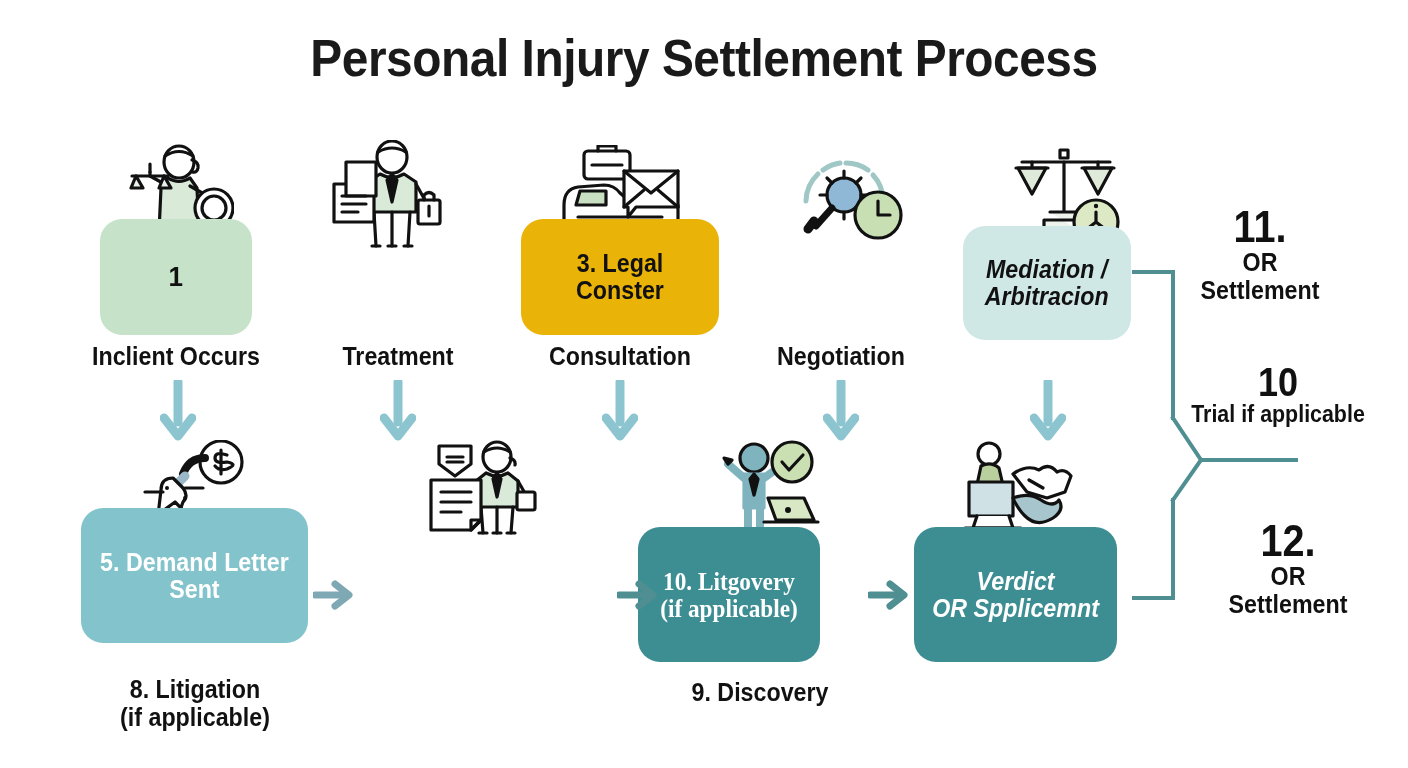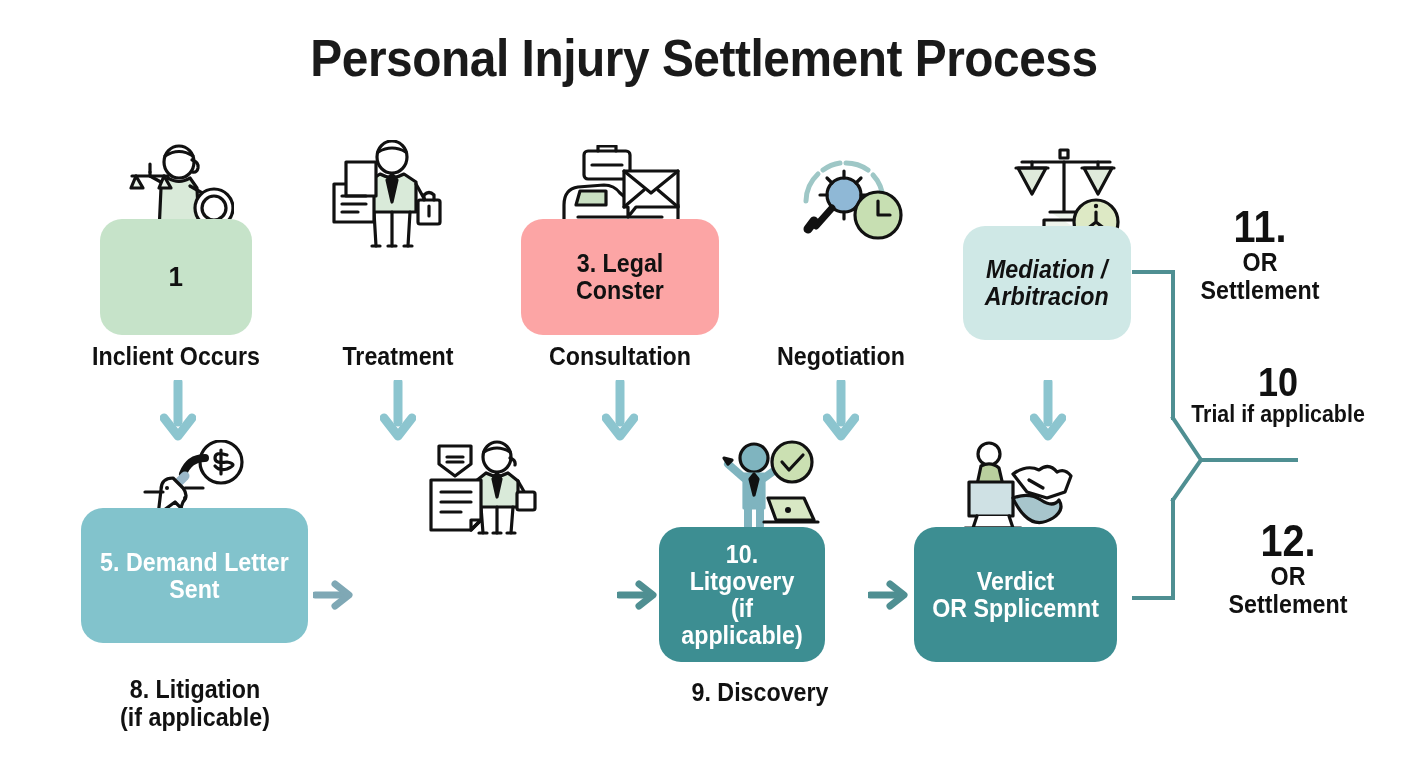--- a/index.html
+++ b/index.html
@@ -208,21 +208,21 @@
       <circle cx="70" cy="90" r="2.2" fill="#111" stroke="none"></circle>
       <circle cx="102" cy="90" r="2.2" fill="#111" stroke="none"></circle>
     </svg>
   </div>
 
   <div class="box top-box b1" style="left:100px;top:219px;width:152px;height:116px;background:#c6e3c9;">
     <span class="boxlabel">1</span>
   </div>
 
 
-  <div class="box top-box b3" style="left:521px;top:219px;width:198px;height:116px;background:#fca5a5;">
+  <div class="box top-box b3" style="left:521px;top:219px;width:198px;height:116px;background:#eab308;">
     <span class="boxlabel">3. Legal Conster</span>
   </div>
 
 
   <div class="box top-box b5" style="left:963px;top:226px;width:168px;height:114px;background:#cfe8e6;font-style:italic;">
     <span style="display:block;">
       <span class="boxlabel">Mediation /</span>
       <span class="boxlabel">Arbitracion</span>
     </span>
   </div>
@@ -345,29 +345,29 @@
   </div>
 
   <div class="box bot-box darktext" style="left:81px;top:508px;width:227px;height:135px;background:#82c3cc;">
     <span style="display:block;">
       <span class="boxlabel">5. Demand Letter</span>
       <span class="boxlabel">Sent</span>
     </span>
   </div>
 
 
-  <div class="box bot-box darktext" style="left:659px;top:527px;width:166px;height:135px;background:#3d8e92;">
+  <div class="box bot-box darktext" style="left:638px;top:527px;width:182px;height:135px;background:#3d8e92;font-family:Liberation Serif, serif;">
     <span style="display:block;">
       <span class="boxlabel">10. Litgovery</span>
       <span class="boxlabel">(if applicable)</span>
     </span>
   </div>
 
   <div class="box bot-box darktext" style="left:914px;top:527px;width:203px;height:135px;background:#3d8e92;">
-    <span style="display:block;">
+    <span style="display:block;font-style:italic;">
       <span class="boxlabel">Verdict</span>
       <span class="boxlabel">OR Spplicemnt</span>
     </span>
   </div>
 
   <div class="caption" style="left:95px;top:676px;width:200px;">
     <span style="display:block;">8. Litigation</span>
     <span style="display:block;">(if applicable)</span>
   </div>
   <div class="caption" style="left:660px;top:679px;width:200px;">

